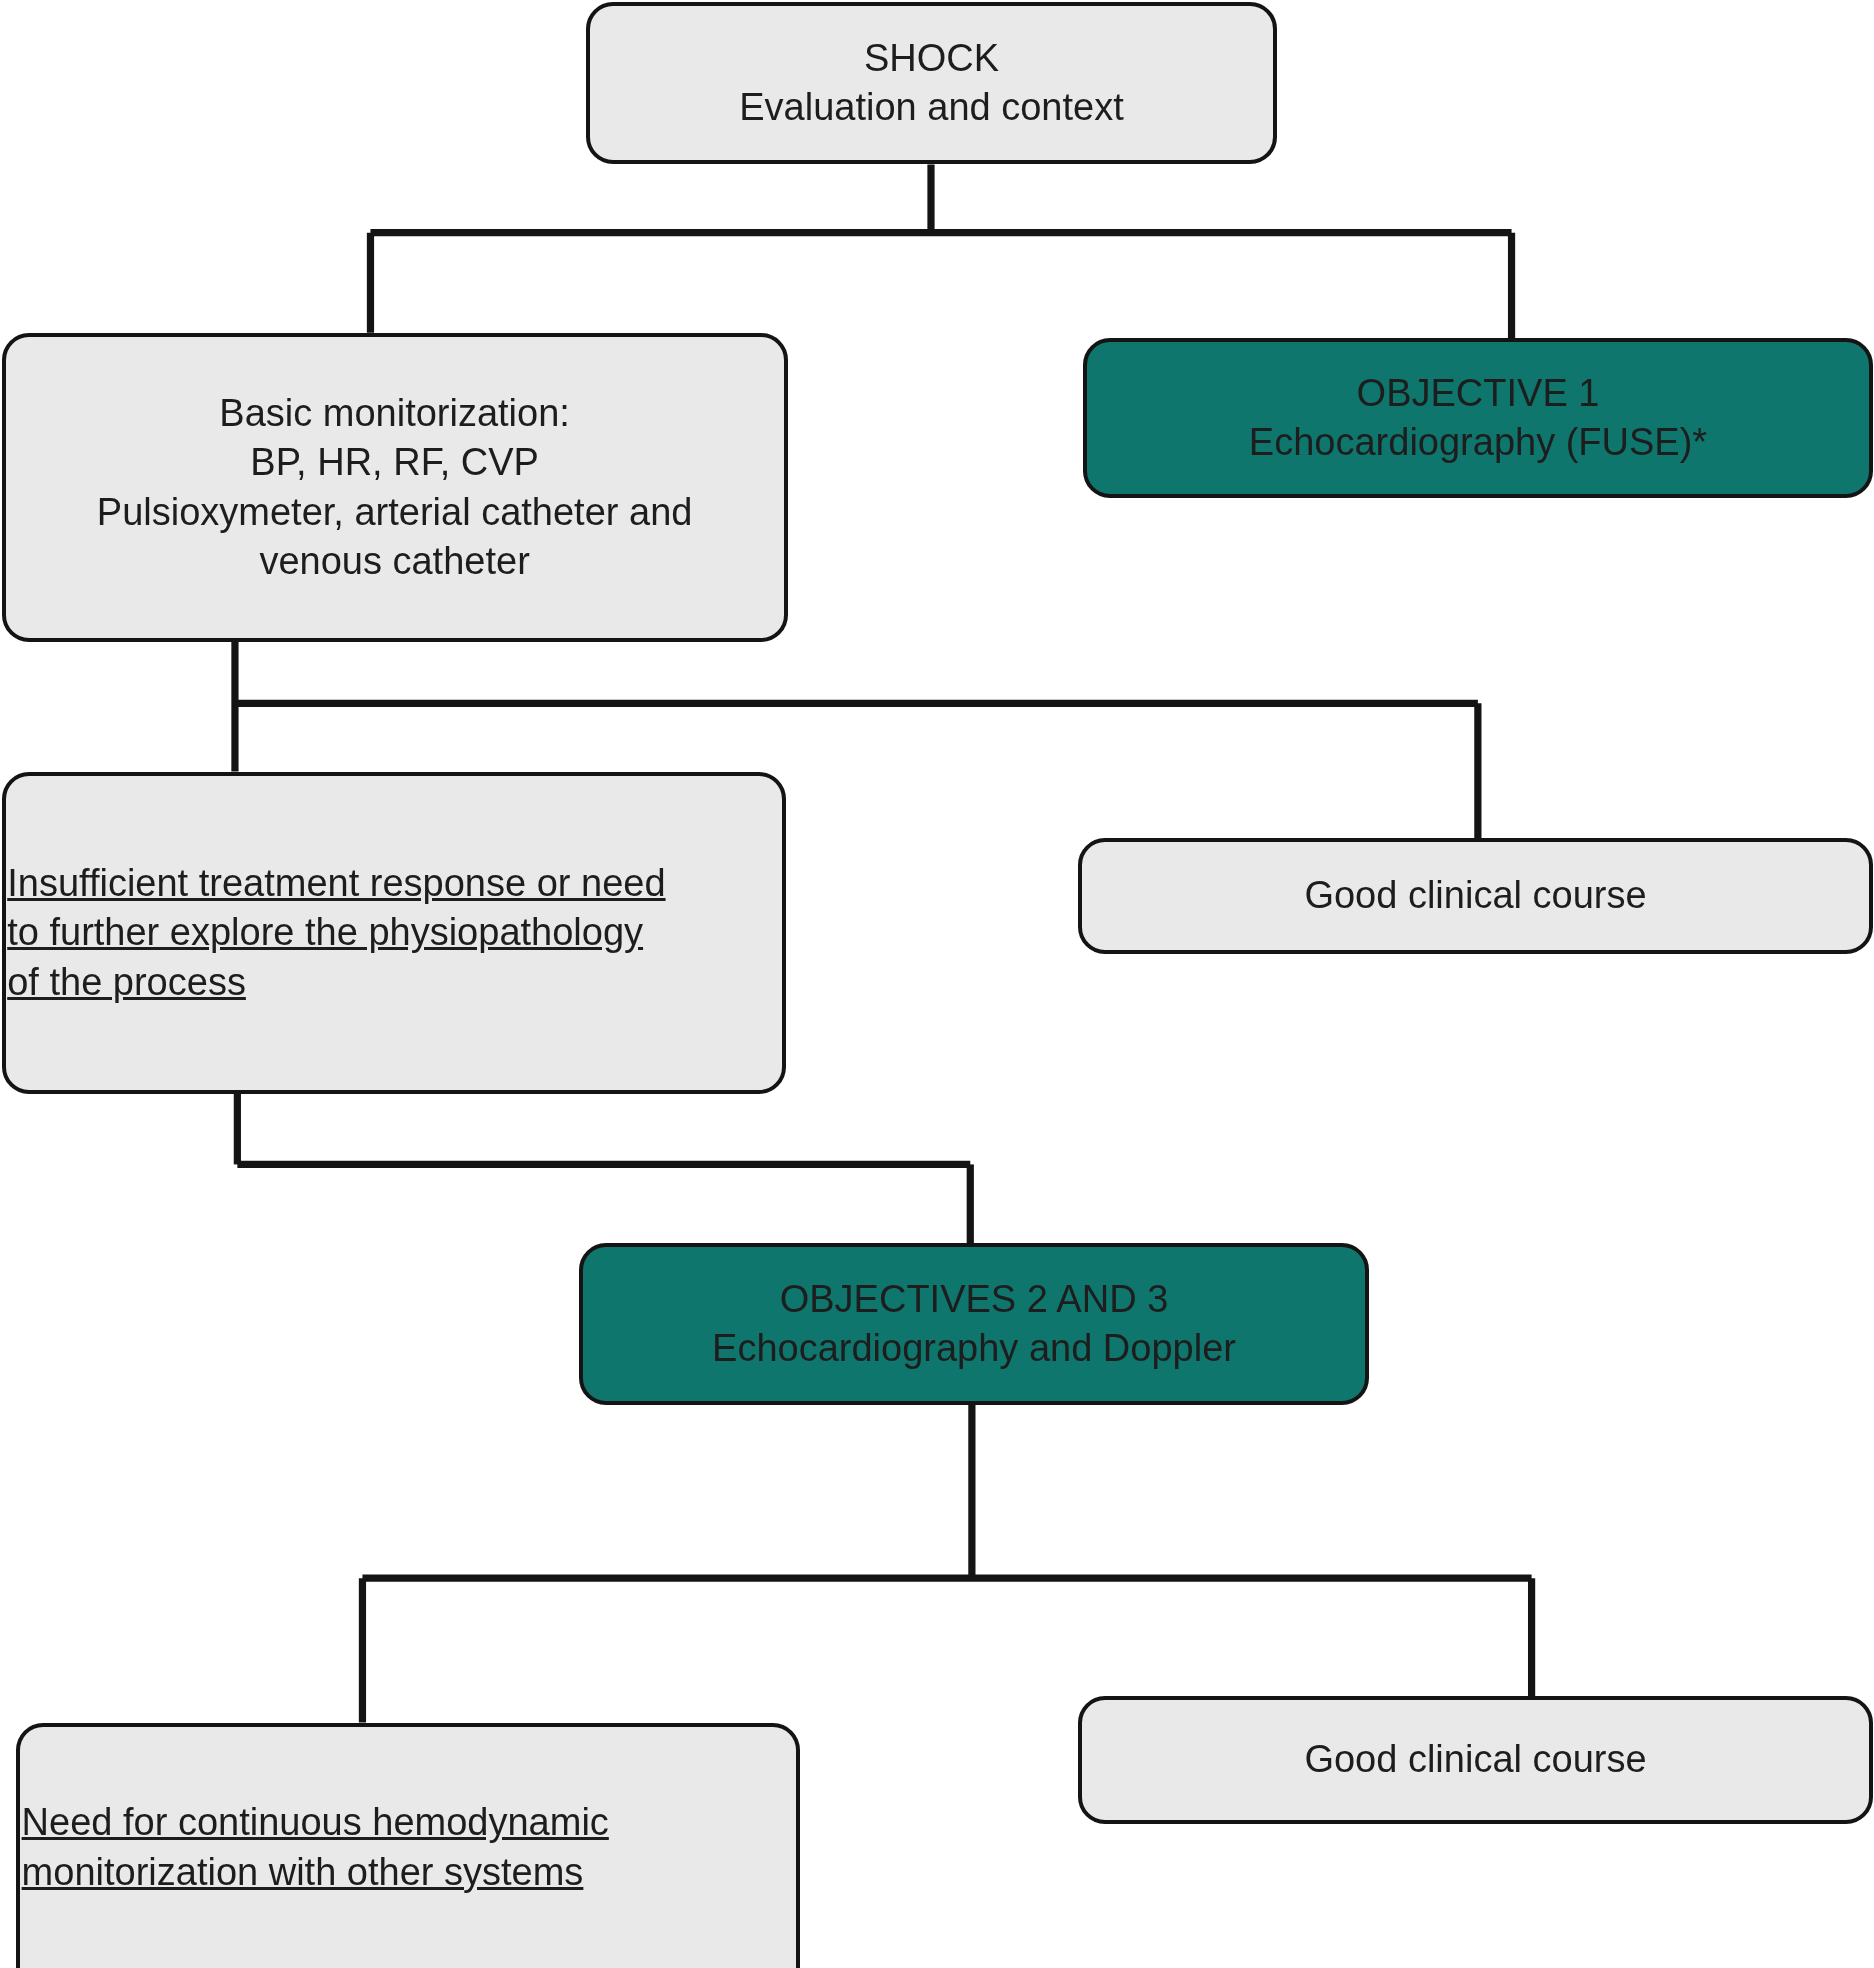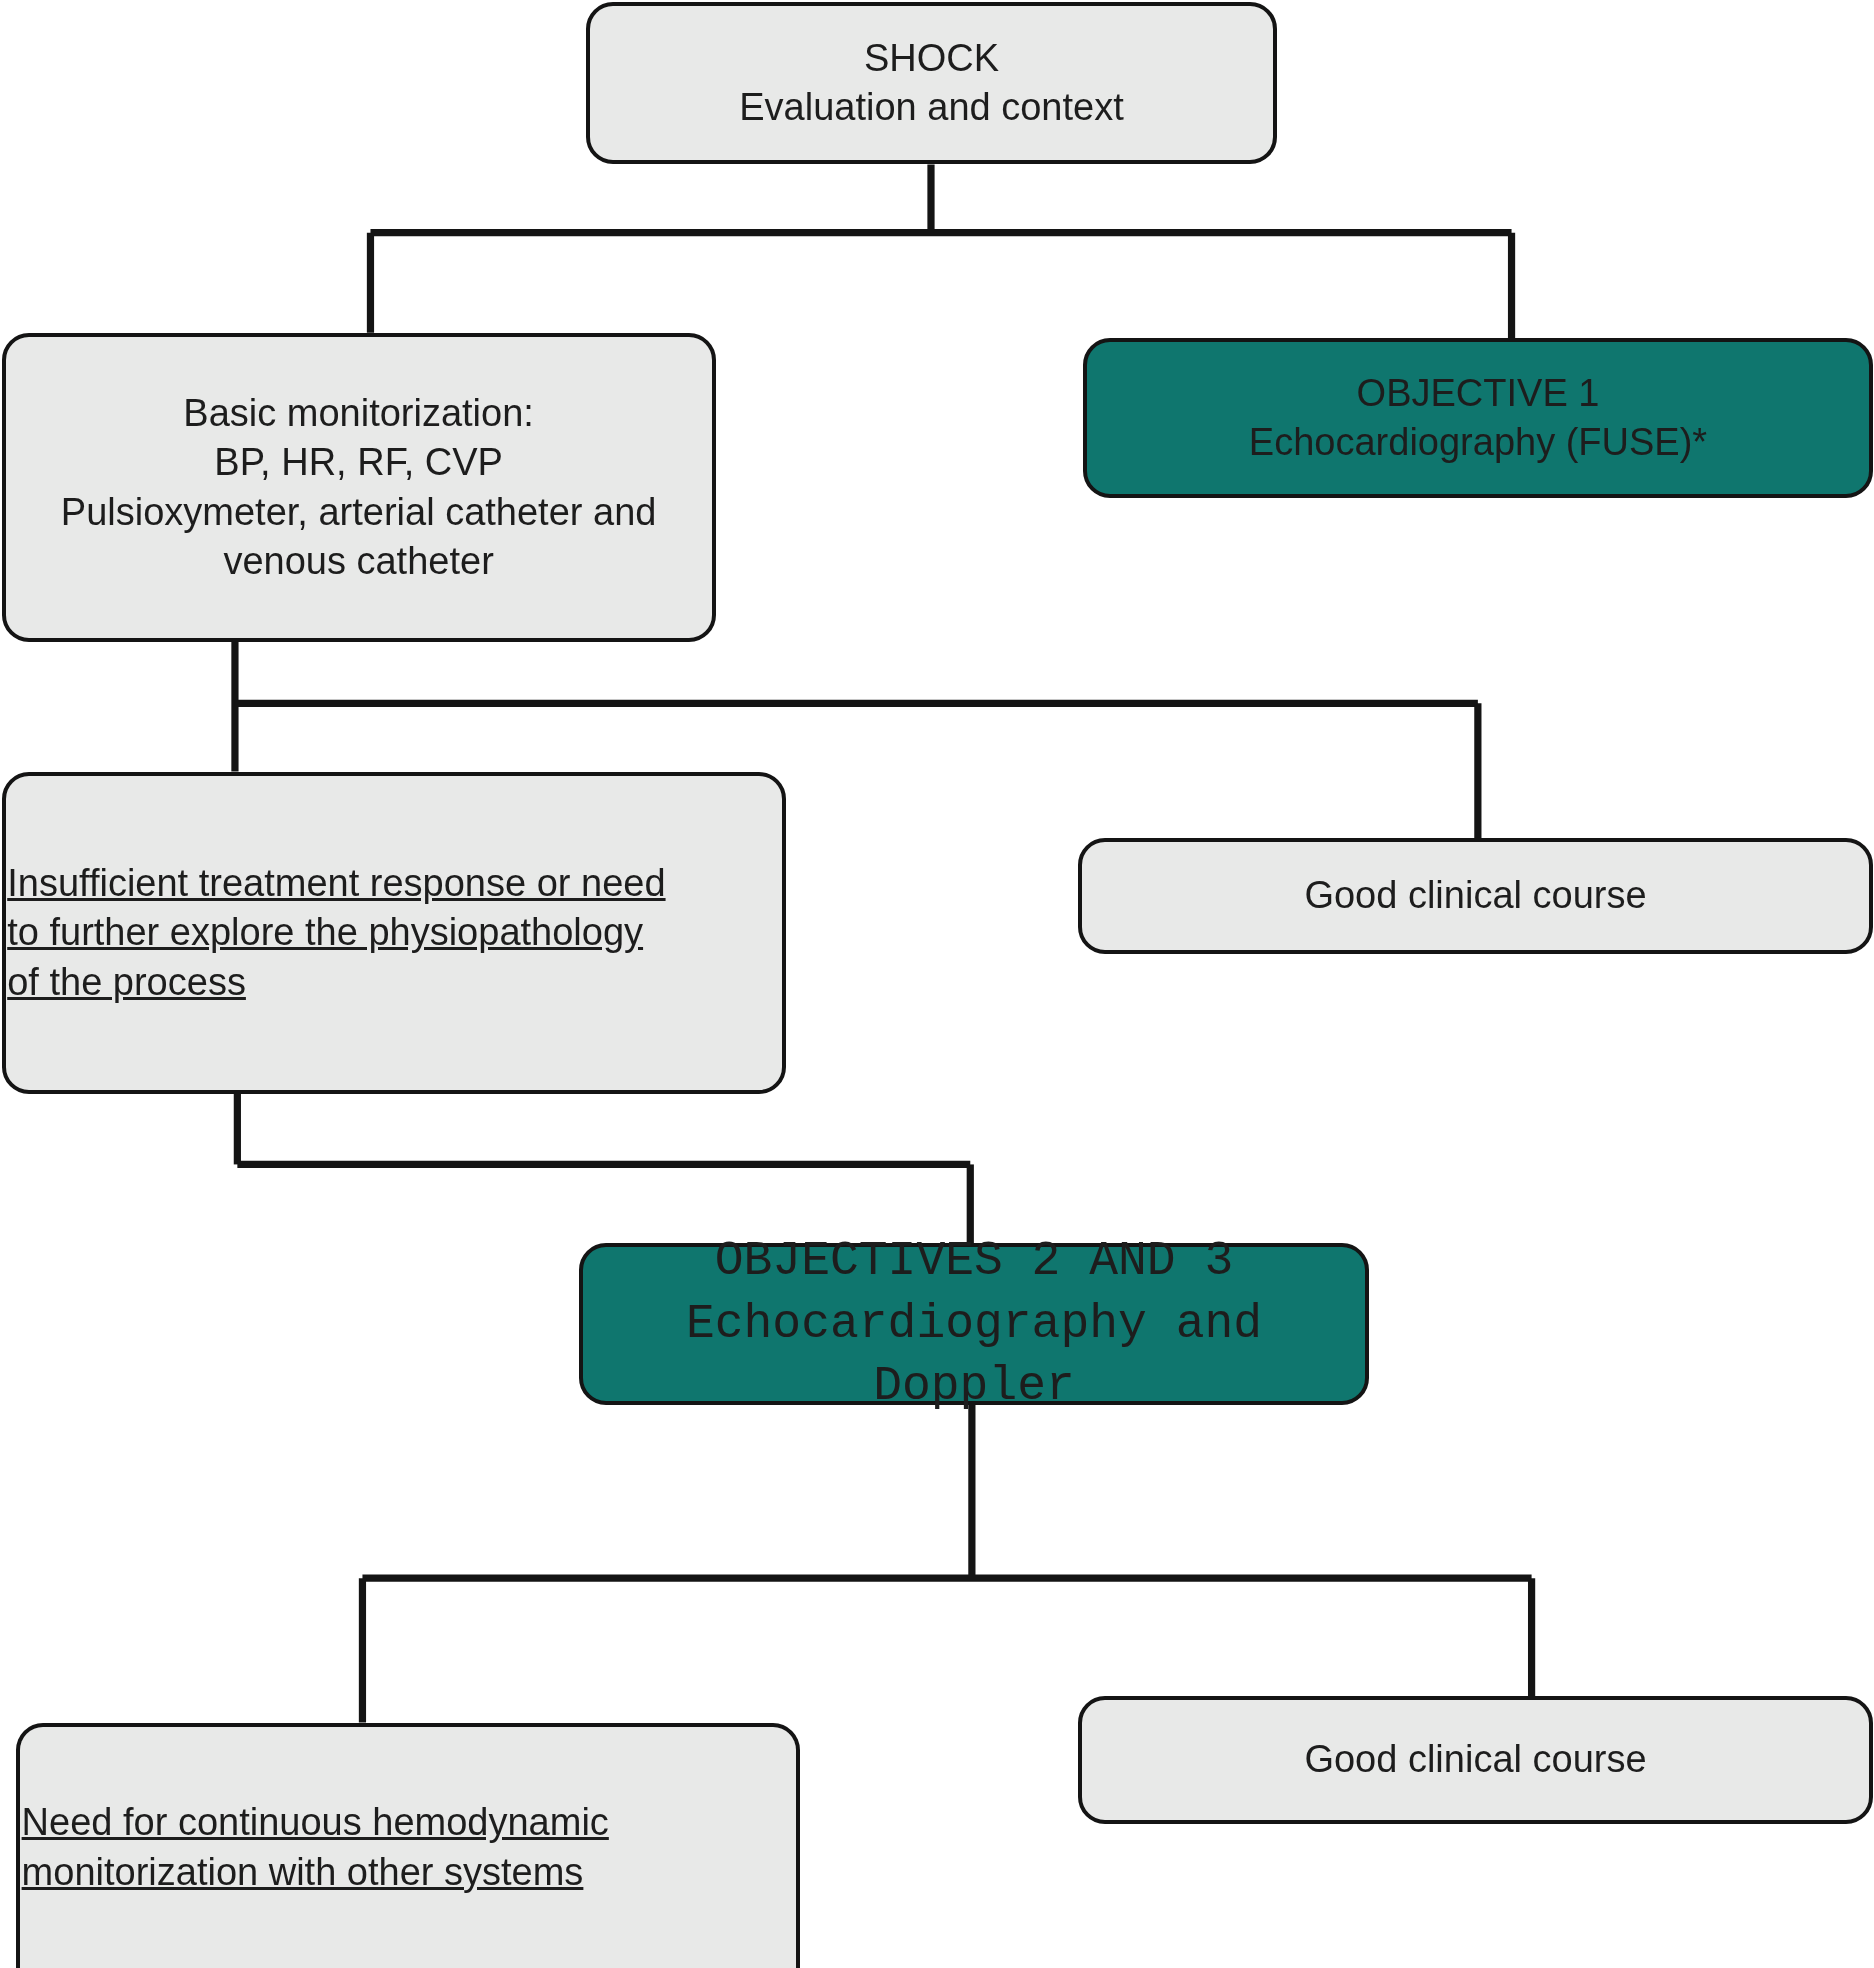--- a/index.html
+++ b/index.html
@@ -86,21 +86,21 @@
       <path d="M 452 1968 L 452 2148"></path>
       <path d="M 1910 1968 L 1910 2115"></path>
     </g>
   </svg>
 
   <div class="node-box fill-gray align-center" style="left:586px; top:2.4px; width:691px; height:162px; font-size:38px;">
     <span class="node-label">SHOCK
 Evaluation and context</span>
   </div>
 
-  <div class="node-box fill-gray align-center" style="left:1.6px; top:333px; width:714px; height:309px; font-size:38px;">
+  <div class="node-box fill-gray align-center" style="left:1.6px; top:333px; width:786px; height:309px; font-size:38px;">
     <span class="node-label">Basic monitorization:
 BP, HR, RF, CVP
 Pulsioxymeter, arterial catheter and
 venous catheter</span>
   </div>
 
   <div class="node-box fill-pink align-center" style="left:1083px; top:338px; width:790px; height:160px; font-size:38px;">
     <span class="node-label">OBJECTIVE 1
 Echocardiography (FUSE)*</span>
   </div>
@@ -108,21 +108,21 @@
   <div class="node-box fill-gray align-left overflow-wide" style="left:1.6px; top:772px; width:784px; height:322px; font-size:38px;">
     <span class="node-label">Insufficient treatment response or need
 to further explore the physiopathology
 of the process</span>
   </div>
 
   <div class="node-box fill-gray align-center" style="left:1078px; top:838px; width:795px; height:116px; font-size:38px;">
     <span class="node-label">Good clinical course</span>
   </div>
 
-  <div class="node-box fill-pink align-center" style="left:579px; top:1243px; width:790px; height:162px; font-size:48px;font-family:Liberation Mono, monospace;">
+  <div class="node-box fill-pink align-center" style="left:579px; top:1243px; width:790px; height:162px; font-size:38px;">
     <span class="node-label">OBJECTIVES 2 AND 3
 Echocardiography and Doppler</span>
   </div>
 
   <div class="node-box fill-gray align-left overflow-wide" style="left:16px; top:1723px; width:784px; height:245px; border-bottom:none; border-bottom-left-radius:0; border-bottom-right-radius:0; font-size:38px;">
     <span class="node-label">Need for continuous hemodynamic
 monitorization with other systems</span>
   </div>
 
   <div class="node-box fill-gray align-center" style="left:1078px; top:1696px; width:795px; height:128px; font-size:38px;">

